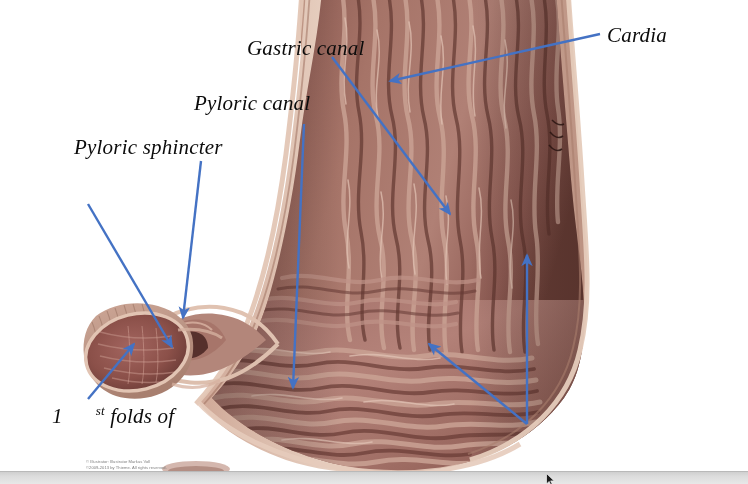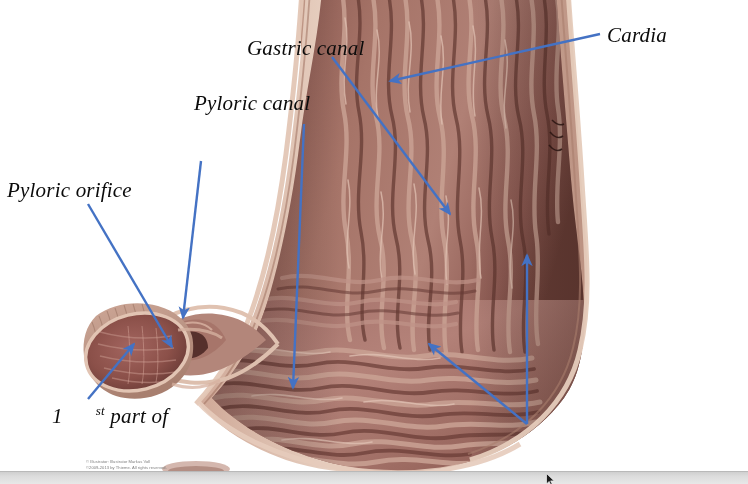--- a/index.html
+++ b/index.html
@@ -399,25 +399,25 @@
       <path d="M 527,424 L 527,255"></path>
     </g>
   </svg>
 
   <div class="label" id="lbl-cardia">Cardia</div>
 
   <div class="label" id="lbl-pyloric-canal">Pyloric canal</div>
 
   <div class="label" id="lbl-gastric-canal">Gastric canal</div>
 
-
-  <div class="label" id="lbl-pyloric-ori">Pyloric orifice</div>
+  <div class="label" id="lbl-pyloric-sph">Pyloric sphincter</div>
+
 
   <div class="label two-line" id="lbl-duodenum">
-    <span>1</span><sup>st</sup><span> part of</span><br>
+    <span>1</span><sup>st</sup><span> folds of</span><br>
   </div>
 
 
   <div id="copyright">©  Illustrator: Illustrator Markus Voll
 ©2009-2013 by Thieme. All rights reserved.</div>
 
   <div id="taskbar"></div>
 
   <svg id="cursor" viewBox="0 0 9 13" xmlns="http://www.w3.org/2000/svg">
     <path d="M 0.5 0.5 L 0.5 11 L 3.1 8.4 L 4.9 12.3 L 6.4 11.6 L 4.7 7.9 L 8.2 7.9 Z" fill="#1c1c1c" stroke="#f2f2f2" stroke-width="0.7"></path>

